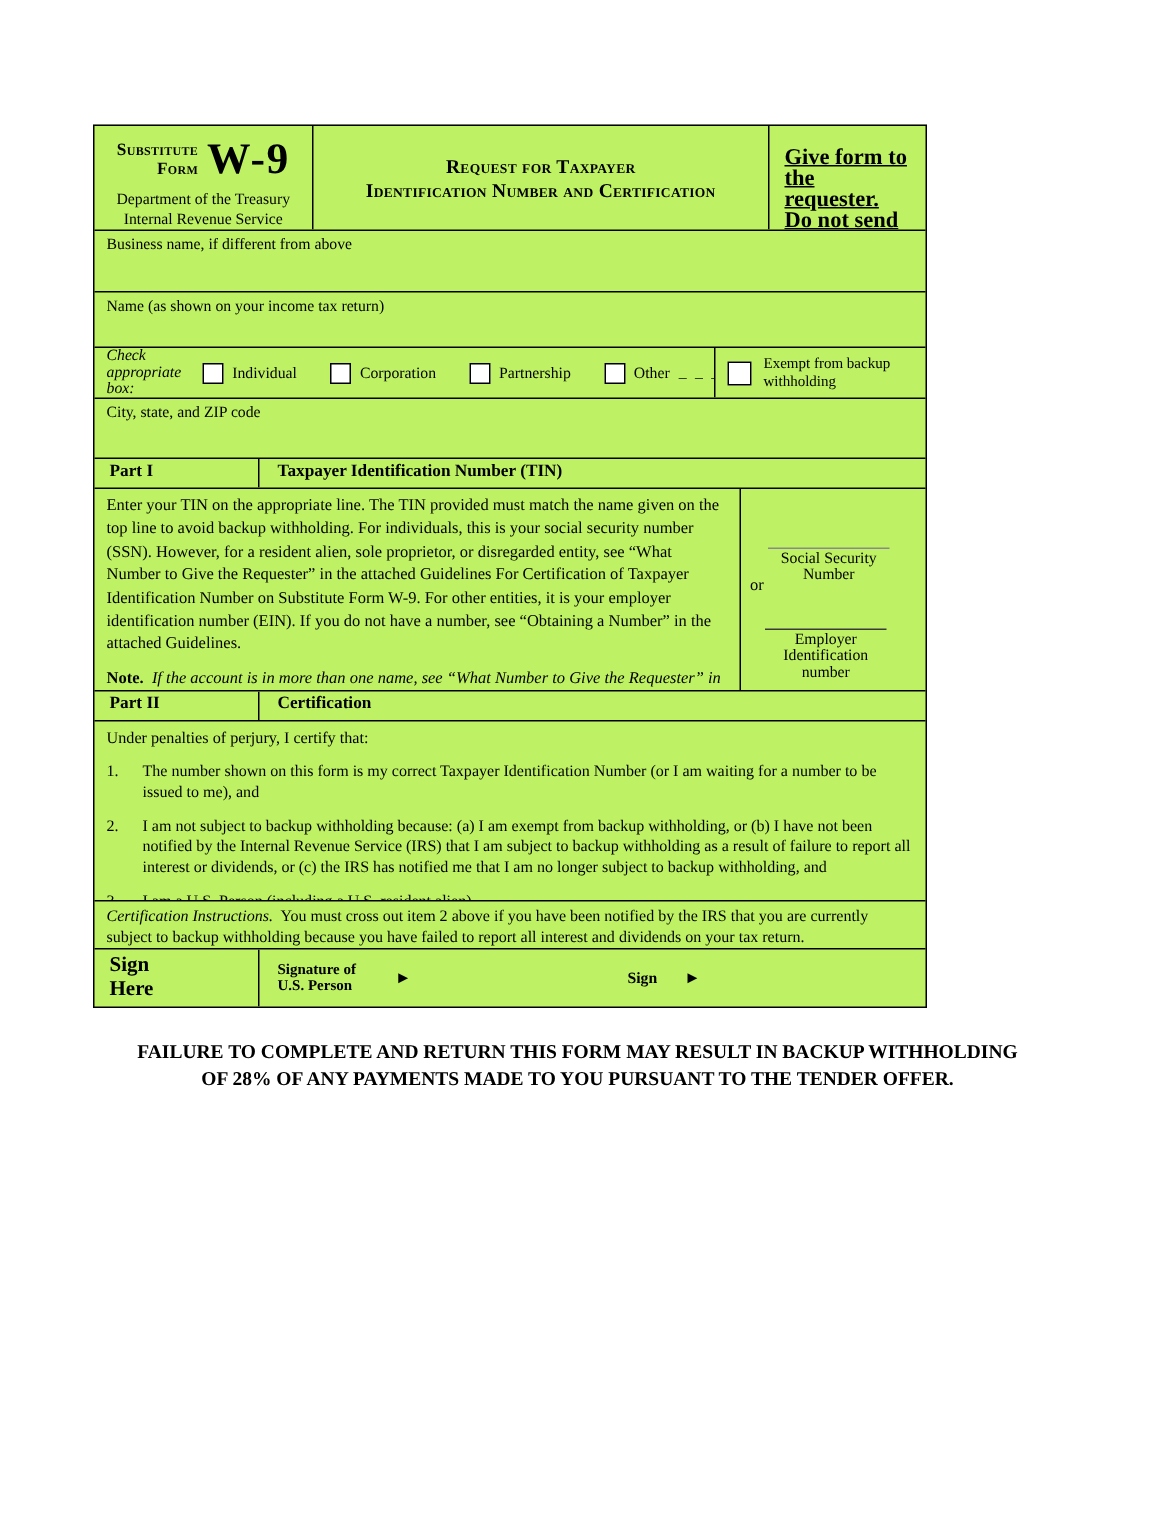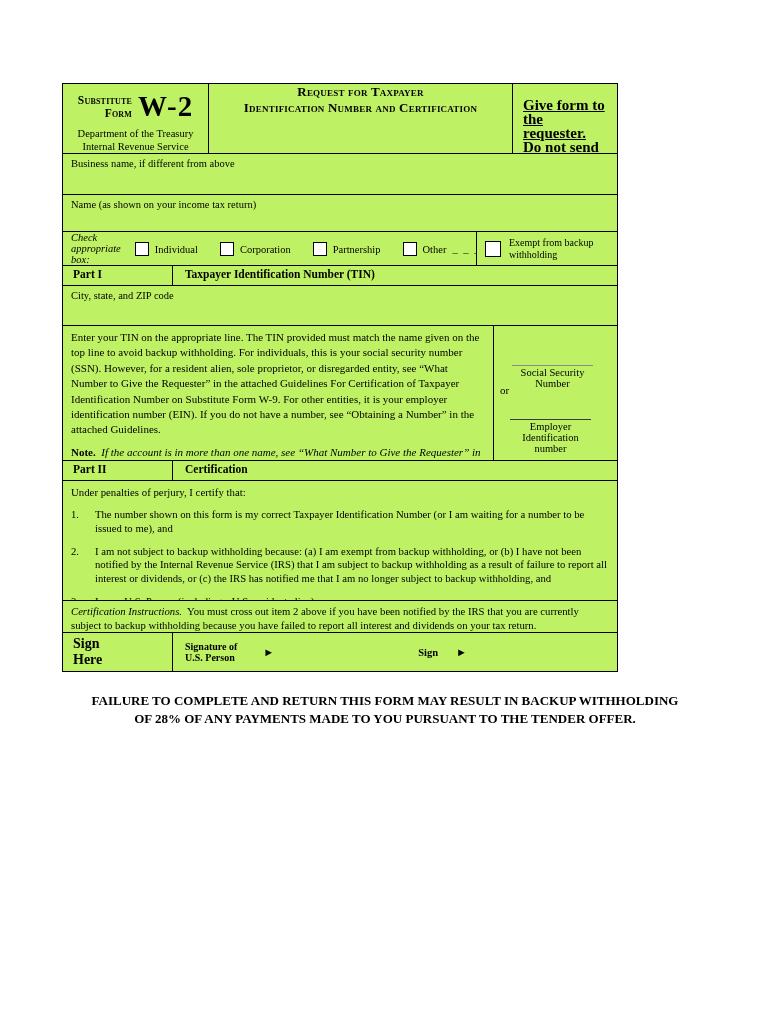--- a/index.html
+++ b/index.html
@@ -19,21 +19,21 @@
   .cell { box-sizing:border-box; overflow:hidden; position:relative; }
   .bR { border-right:1px solid #000; }
 
   
   .hdr { height:69px; }
   .hdr-left { width:146px; text-align:center; padding-top:6px; }
   .subform { line-height:12px; text-align:right; padding-right:4px; display:inline-block; vertical-align:top; margin-top:3px;}
   .sc { font-variant:small-caps; font-weight:bold; font-size:11.5px; letter-spacing:.2px; }
   .w9 { font-size:29px; font-weight:bold; display:inline-block; vertical-align:top; margin-left:2px; letter-spacing:1px;}
   .dept { font-size:10.5px; line-height:12.5px; margin-top:5px; }
-  .hdr-mid { width:304px; display:flex; flex-direction:column; align-items:center; text-align:center; }
+  .hdr-mid { width:304px; display:flex; flex-direction:column; justify-content:center; align-items:center; text-align:center; }
   .midtitle { font-variant:small-caps; font-weight:bold; font-size:13px; line-height:16px; letter-spacing:.2px; }
   .hdr-right { flex:1; padding:14px 10px 0 10px; font-weight:bold; font-size:15px; line-height:14px;text-decoration:underline; }
 
   
   .frow-label { font-size:10.5px; padding:4px 0 0 8px; }
   .h-name { height:37px; } .h-biz { height:41px; } .h-city { height:40px; }
 
   
   .h-check { height:34px; }
   .checkcell { flex:1; display:flex; align-items:center; padding-left:8px; font-size:10.5px; }
@@ -92,21 +92,21 @@
 
 <div class="page">
 
   <div class="formtable">
 
     <div class="row first hdr">
       <div class="cell bR hdr-left">
         <span class="subform">
           <span class="sc">Substitute</span><br>
           <span class="sc">Form</span>
-        </span><span class="w9">W-2</span>
+        </span><span class="w9">W-9</span>
         <div class="dept">
           <span>Department of the Treasury</span><br>
           <span>Internal Revenue Service</span>
         </div>
       </div>
       <div class="cell bR hdr-mid">
         <div class="midtitle">Request for Taxpayer</div>
         <div class="midtitle">Identification Number and Certification</div>
       </div>
       <div class="cell hdr-right">Give form to the requester.  Do not send to the IRS.</div>
@@ -144,29 +144,29 @@
           <span class="cklabel">Other</span>
         </span>
         <span class="otherblank">_ _ _ _ _ _ _ _ _ _ _ _ _</span>
       </div>
       <div class="cell exemptcell">
         <span class="ckbox"></span>
         <span class="exemptlabel">Exempt from backup withholding</span>
       </div>
     </div>
 
+    <div class="row h-city">
+      <div class="cell" style="flex:1">
+        <div class="frow-label">City, state, and ZIP code</div>
+      </div>
+    </div>
+
     <div class="row parthdr">
       <div class="cell bR partlabel">Part I</div>
       <div class="cell parttitle">Taxpayer Identification Number (TIN)</div>
-    </div>
-
-    <div class="row h-city">
-      <div class="cell" style="flex:1">
-        <div class="frow-label">City, state, and ZIP code</div>
-      </div>
     </div>
 
     <div class="row p1body">
       <div class="cell bR p1text">
         <p>Enter your TIN on the appropriate line.  The TIN provided must match the name given on the top line to avoid backup withholding.  For individuals, this is your social security number (SSN).  However, for a resident alien, sole proprietor, or disregarded entity, see “What Number to Give the Requester” in the attached Guidelines For Certification of Taxpayer Identification Number on Substitute Form W-9.  For other entities, it is your employer identification number (EIN).  If you do not have a number, see “Obtaining a Number” in the attached Guidelines.</p>
         <p class="note"><span class="boldlbl">Note.</span>&nbsp; <span class="ital">If the account is in more than one name, see “What Number to Give the Requester” in the attached Guidelines for instructions on whose number to enter.</span></p>
       </div>
       <div class="cell tinpanel">
         <div class="ssnblock">
           <div class="numline"></div>

